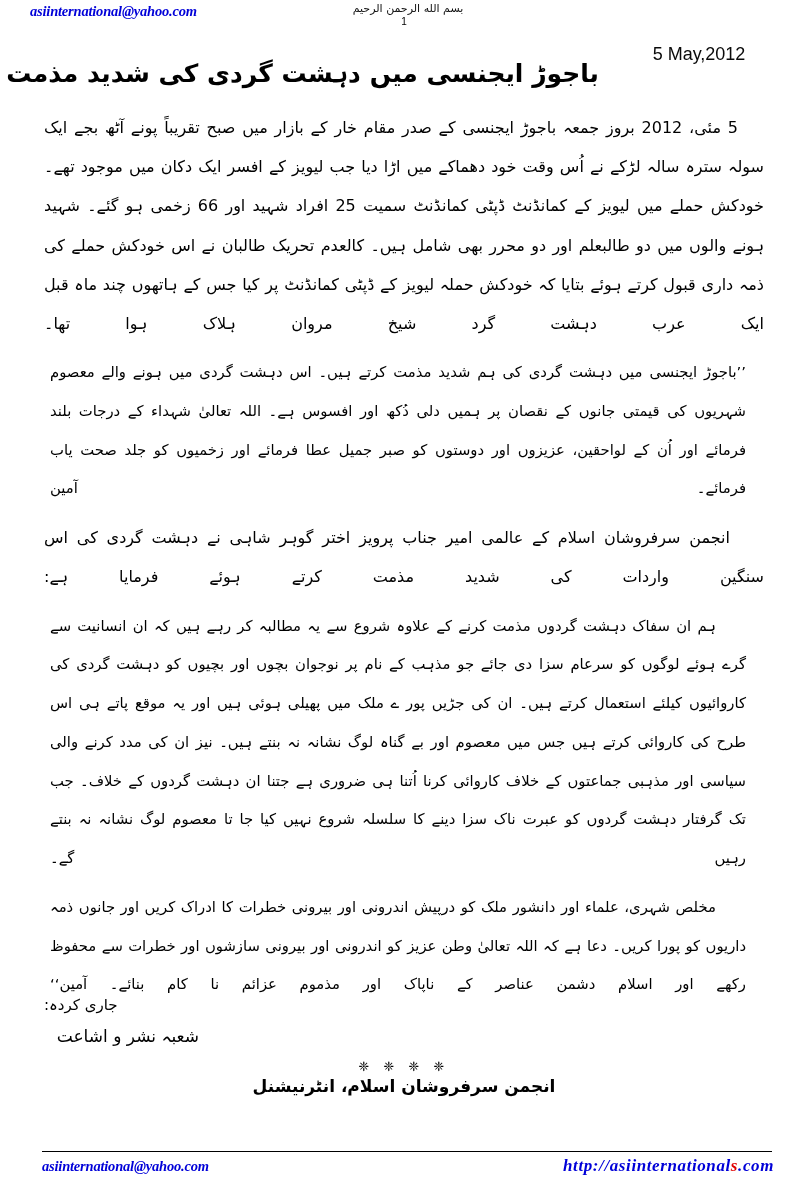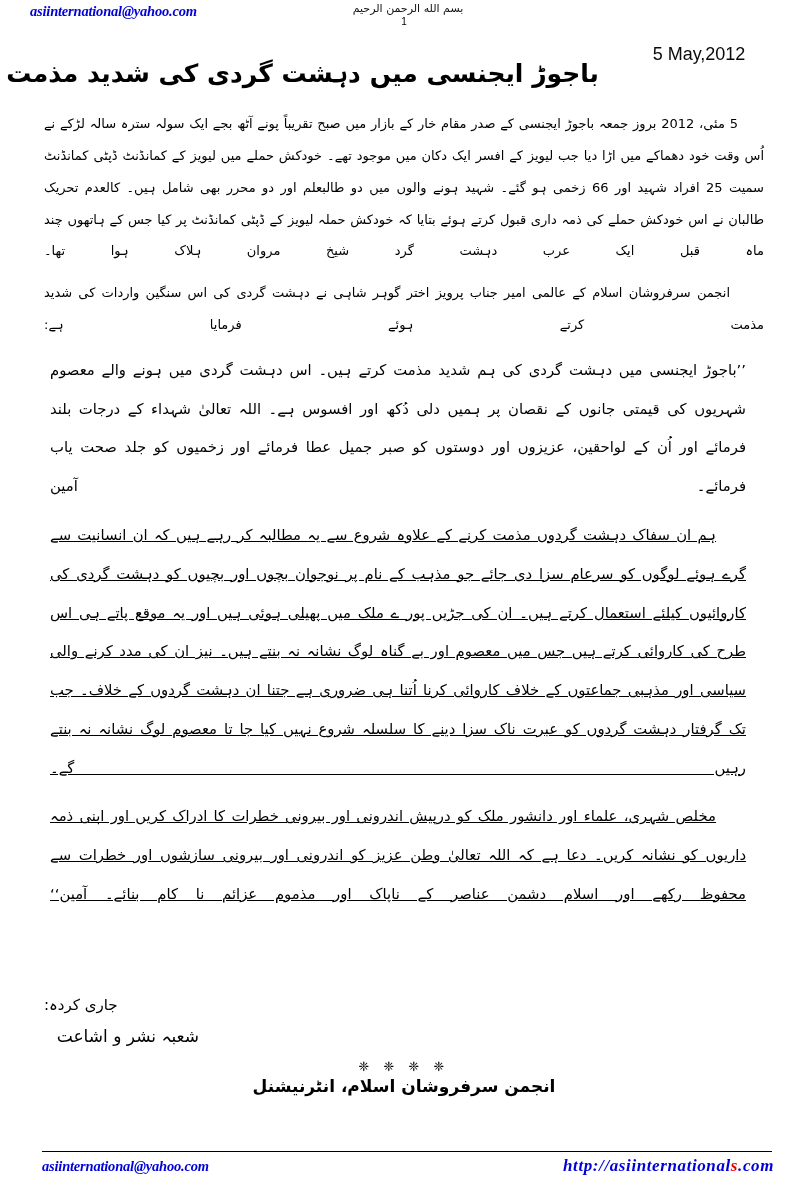--- a/index.html
+++ b/index.html
@@ -112,36 +112,36 @@
     top: 108px;
     left: 40px;
     width: 720px;
     direction: rtl;
     text-align: justify;
     text-align-last: justify;
   }
   p.para {
     margin: 0 0 10px 0;
     font-family: "DejaVu Sans", sans-serif;
-    font-size: 13px;
+    font-size: 16px;
     line-height: 2.45;
     color: #000;
     text-align: justify;
     text-align-last: justify;
     word-spacing: 0.5px;
   }
   p.para.first { text-indent: 26px; }
   p.para.lead  { text-indent: 34px; }
   p.para.quote {
     font-size: 14.8px;
     line-height: 2.62;
     padding-right: 18px;
     padding-left: 6px;
   }
-  p.para.quote.q-ind { text-indent: 30px; text-decoration: underline; }
+  p.para.quote.q-ind { text-indent: 30px; }
 
   
   .sig-block {
     position: absolute;
     top: 996px;
     left: 40px;
     width: 720px;
     direction: rtl;
   }
   .sig-issued {
@@ -242,27 +242,27 @@
   </div>
 
   <div class="title-row">
     <div class="doc-date">5 May,2012</div>
     <h1 class="doc-title">باجوڑ ایجنسی میں دہشت گردی کی شدید مذمت</h1>
   </div>
 
   <div class="body-wrap">
     <p class="para first">5 مئی، 2012 بروز جمعہ باجوڑ ایجنسی کے صدر مقام خار کے بازار میں صبح تقریباً پونے آٹھ بجے ایک سولہ سترہ سالہ لڑکے نے اُس وقت خود دھماکے میں اڑا دیا جب لیویز کے افسر ایک دکان میں موجود تھے۔ خودکش حملے میں لیویز کے کمانڈنٹ ڈپٹی کمانڈنٹ سمیت 25 افراد شہید اور 66 زخمی ہو گئے۔ شہید ہونے والوں میں دو طالبعلم اور دو محرر بھی شامل ہیں۔ کالعدم تحریک طالبان نے اس خودکش حملے کی ذمہ داری قبول کرتے ہوئے بتایا کہ خودکش حملہ لیویز کے ڈپٹی کمانڈنٹ پر کیا جس کے ہاتھوں چند ماہ قبل ایک عرب دہشت گرد شیخ مروان ہلاک ہوا تھا۔</p>
 
+    <p class="para quote">’’باجوڑ ایجنسی میں دہشت گردی کی ہم شدید مذمت کرتے ہیں۔ اس دہشت گردی میں ہونے والے معصوم شہریوں کی قیمتی جانوں کے نقصان پر ہمیں دلی دُکھ اور افسوس ہے۔ اللہ تعالیٰ شہداء کے درجات بلند فرمائے اور اُن کے لواحقین، عزیزوں اور دوستوں کو صبر جمیل عطا فرمائے اور زخمیوں کو جلد صحت یاب فرمائے۔ آمین</p>
+
     <p class="para lead">انجمن سرفروشان اسلام کے عالمی امیر جناب پرویز اختر گوہر شاہی نے دہشت گردی کی اس سنگین واردات کی شدید مذمت کرتے ہوئے فرمایا ہے:</p>
 
-    <p class="para quote">’’باجوڑ ایجنسی میں دہشت گردی کی ہم شدید مذمت کرتے ہیں۔ اس دہشت گردی میں ہونے والے معصوم شہریوں کی قیمتی جانوں کے نقصان پر ہمیں دلی دُکھ اور افسوس ہے۔ اللہ تعالیٰ شہداء کے درجات بلند فرمائے اور اُن کے لواحقین، عزیزوں اور دوستوں کو صبر جمیل عطا فرمائے اور زخمیوں کو جلد صحت یاب فرمائے۔ آمین</p>
-
     <p class="para quote q-ind">ہم ان سفاک دہشت گردوں مذمت کرنے کے علاوہ شروع سے یہ مطالبہ کر رہے ہیں کہ ان انسانیت سے گرے ہوئے لوگوں کو سرعام سزا دی جائے جو مذہب کے نام پر نوجوان بچوں اور بچیوں کو دہشت گردی کی کاروائیوں کیلئے استعمال کرتے ہیں۔ ان کی جڑیں پور ے ملک میں پھیلی ہوئی ہیں اور یہ موقع پاتے ہی اس طرح کی کاروائی کرتے ہیں جس میں معصوم اور بے گناہ لوگ نشانہ نہ بنتے ہیں۔ نیز ان کی مدد کرنے والی سیاسی اور مذہبی جماعتوں کے خلاف کاروائی کرنا اُتنا ہی ضروری ہے جتنا ان دہشت گردوں کے خلاف۔ جب تک گرفتار دہشت گردوں کو عبرت ناک سزا دینے کا سلسلہ شروع نہیں کیا جا تا معصوم لوگ نشانہ نہ بنتے رہیں گے۔</p>
 
-    <p class="para quote q-ind">مخلص شہری، علماء اور دانشور ملک کو درپیش اندرونی اور بیرونی خطرات کا ادراک کریں اور اپنی ذمہ داریوں کو نشانہ کریں۔ دعا ہے کہ اللہ تعالیٰ وطن عزیز کو اندرونی اور بیرونی سازشوں اور خطرات سے محفوظ رکھے اور اسلام دشمن عناصر کے ناپاک اور مذموم عزائم نا کام بنائے۔ آمین‘‘</p>
+    <p class="para quote q-ind">مخلص شہری، علماء اور دانشور ملک کو درپیش اندرونی اور بیرونی خطرات کا ادراک کریں اور جانوں ذمہ داریوں کو پورا کریں۔ دعا ہے کہ اللہ تعالیٰ وطن عزیز کو اندرونی اور بیرونی سازشوں اور خطرات سے محفوظ رکھے اور اسلام دشمن عناصر کے ناپاک اور مذموم عزائم نا کام بنائے۔ آمین‘‘</p>
   </div>
 
   <div class="sig-block">
     <div class="sig-issued">جاری کردہ:</div>
     <div class="sig-dept">شعبہ نشر و اشاعت</div>
   </div>
 
   <div class="org-block">
     <div class="diamonds">❈ ❈ ❈ ❈</div>
     <div class="org-name">انجمن سرفروشان اسلام، انٹرنیشنل</div>

